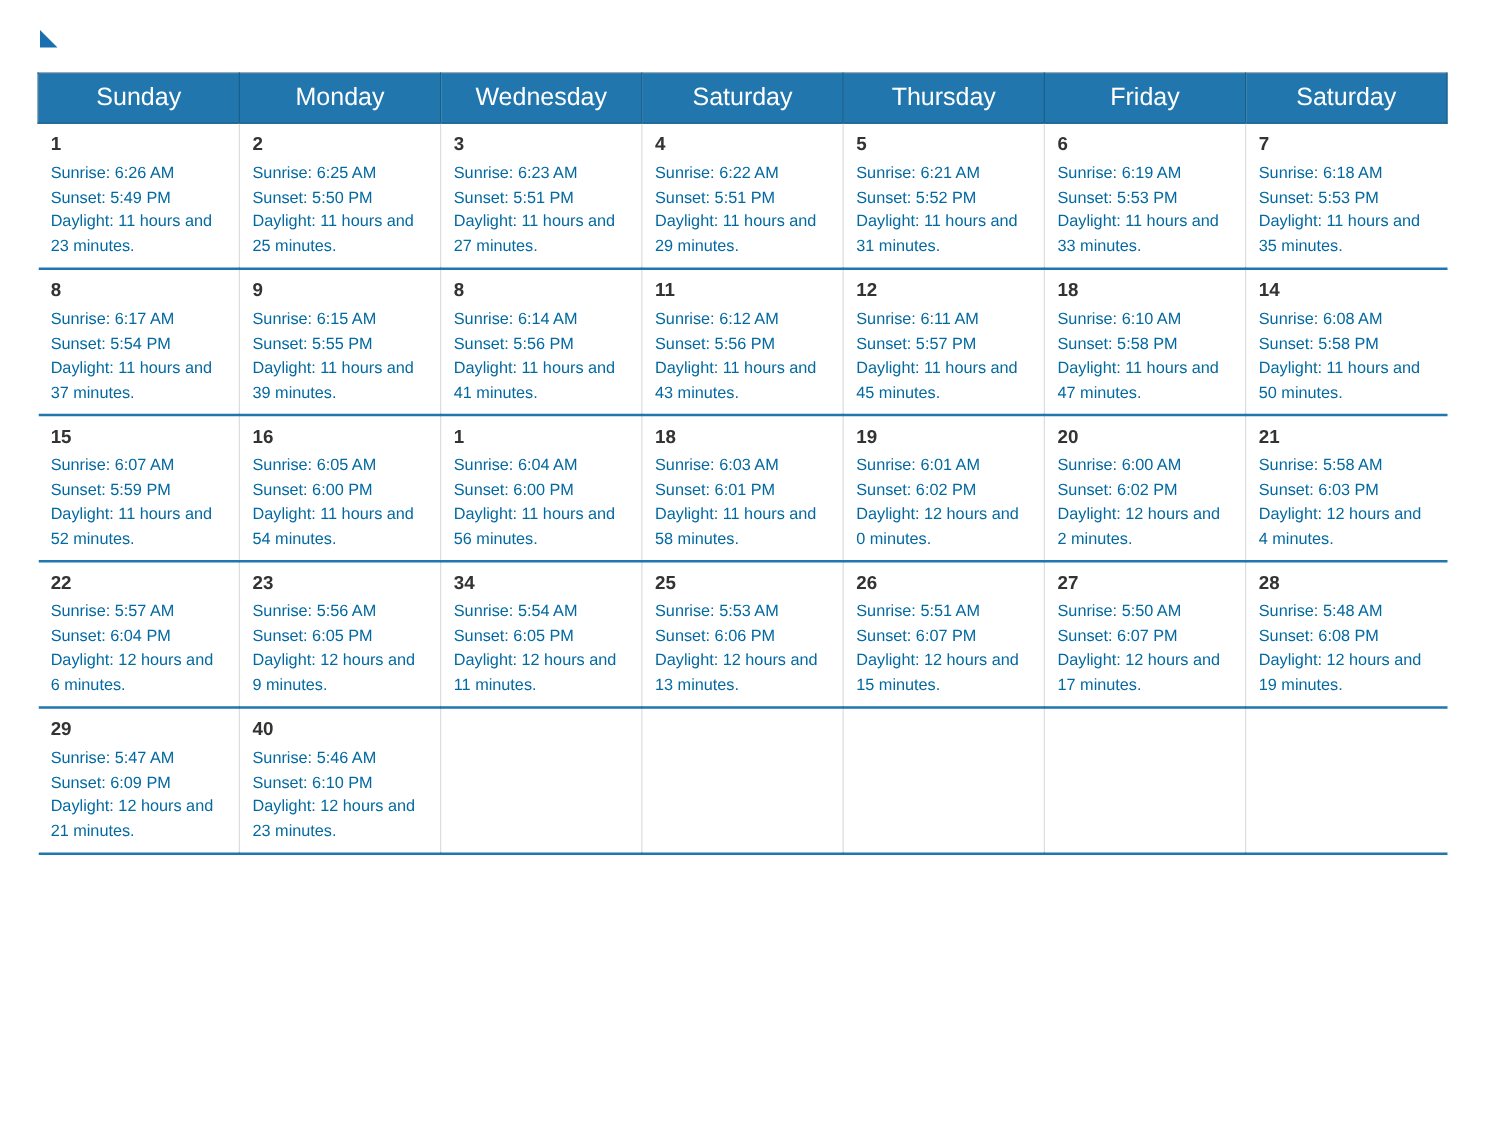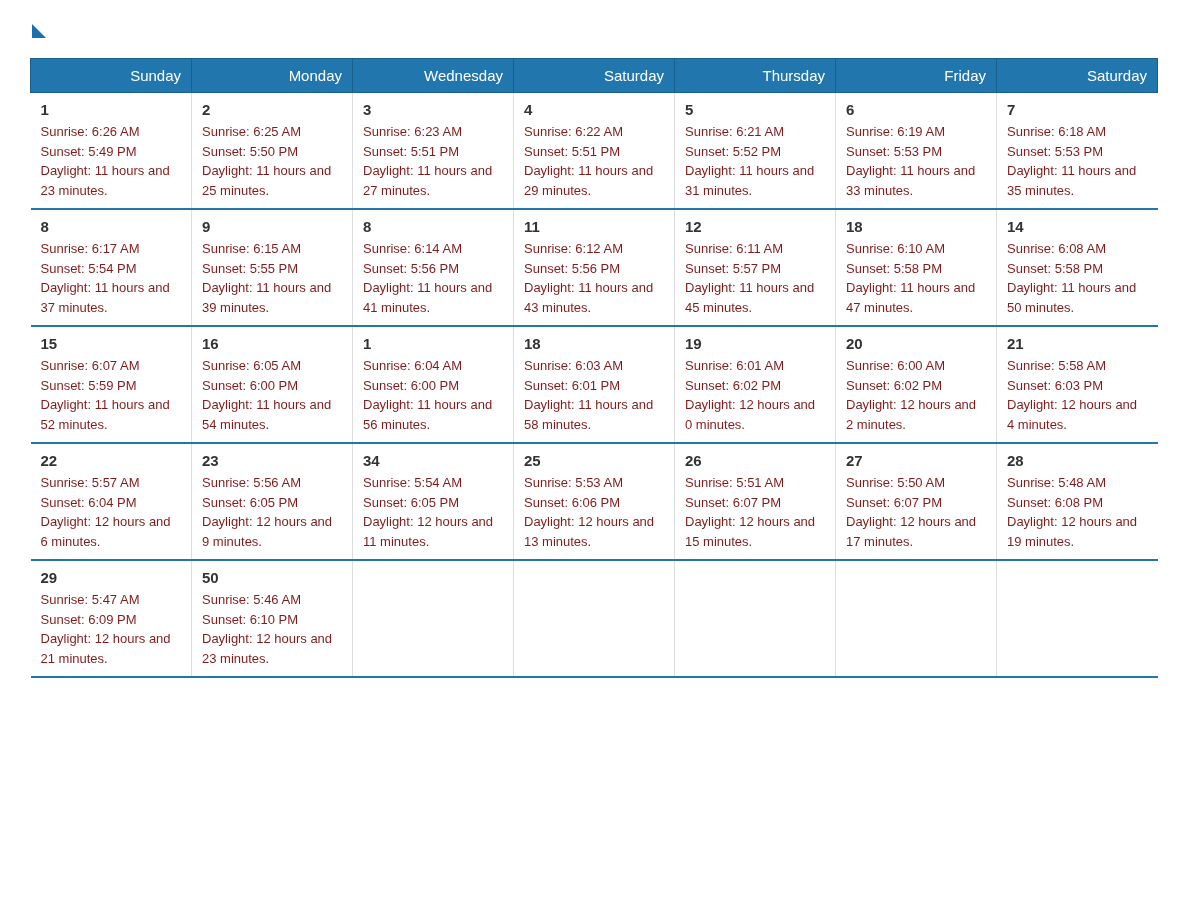--- a/index.html
+++ b/index.html
@@ -59,24 +59,24 @@
     table {
       width: 100%;
       border-collapse: collapse;
       table-layout: fixed;
     }
     thead tr {
       background-color: #2176ae;
     }
     thead th {
       color: white;
-      font-size: 15px;
+      font-size: 20px;
       font-weight: normal;
       padding: 8px 10px;
-      text-align: right;
+      text-align: center;
       border: 1px solid #1a5f8a;
     }
     tbody tr {
       border-bottom: 2px solid #2176ae;
     }
     tbody td {
       vertical-align: top;
       padding: 8px 10px;
       font-size: 13px;
       color: #333;
@@ -88,21 +88,21 @@
     }
     .day-number {
       font-size: 15px;
       font-weight: bold;
       margin-bottom: 4px;
       display: block;
     }
     .day-info {
       font-size: 13px;
       line-height: 1.5;
-      color: #7f1d1d;
+      color: #0369a1;
     }
     .empty-cell {
       background: #fff;
     }
   </style>
 </head>
 <body>
 
 <div class="header">
   <div class="logo-wrapper">
@@ -366,21 +366,21 @@
       <tr>
         <td>
           <span class="day-number">29</span>
           <div class="day-info">
             Sunrise: 5:47 AM<br>
             Sunset: 6:09 PM<br>
             Daylight: 12 hours and 21 minutes.
           </div>
         </td>
         <td>
-          <span class="day-number">50</span>
+          <span class="day-number">40</span>
           <div class="day-info">
             Sunrise: 5:46 AM<br>
             Sunset: 6:10 PM<br>
             Daylight: 12 hours and 23 minutes.
           </div>
         </td>
         <td class="empty-cell"></td>
         <td class="empty-cell"></td>
         <td class="empty-cell"></td>
         <td class="empty-cell"></td>

